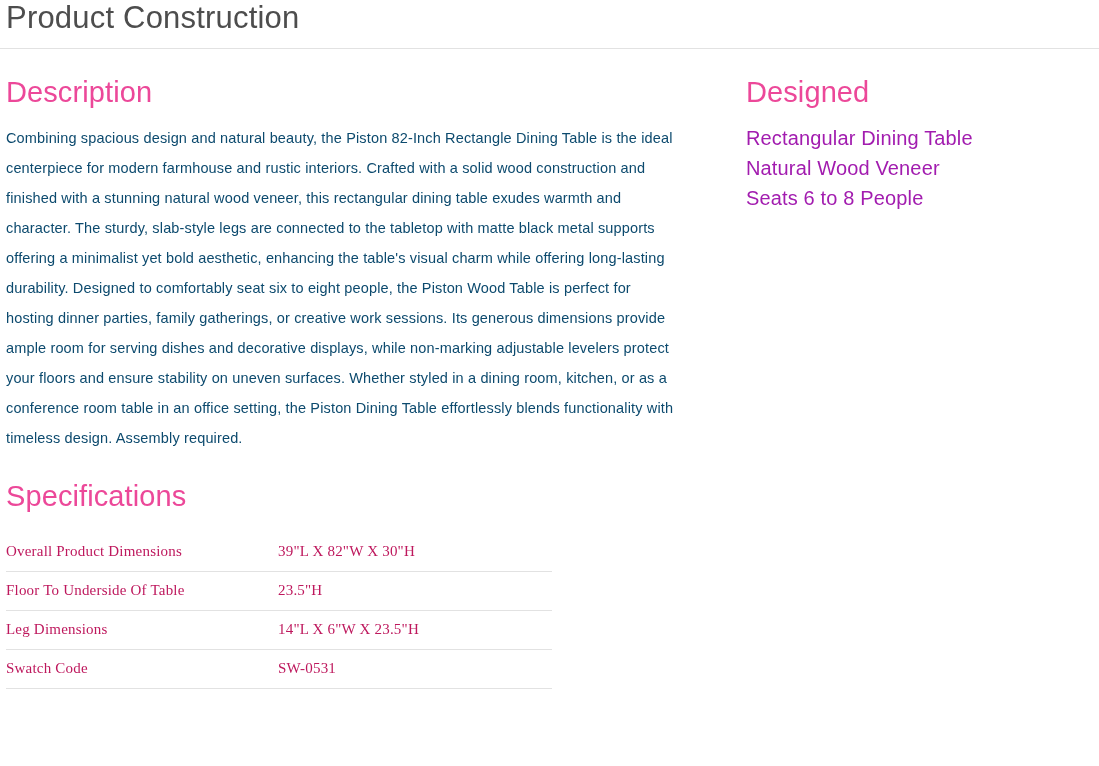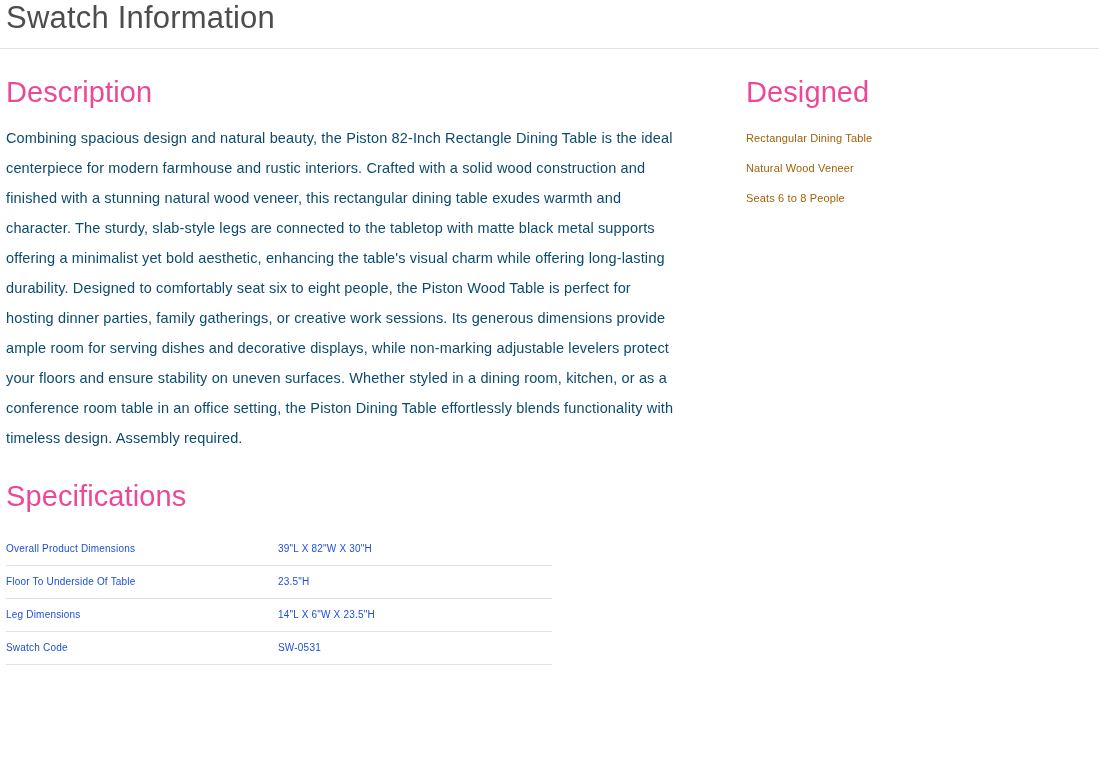--- a/index.html
+++ b/index.html
@@ -64,56 +64,57 @@
     margin: 0;
     max-width: 675px;
     letter-spacing: 0.15px;
   }
   .features-list {
     list-style: none;
     margin: 0;
     padding: 0;
   }
   .features-list li {
-    font-size: 11px;
+    font-size: 20px;
     line-height: 30px;
-    color: #a16207;
+    color: #a21caf;
     letter-spacing: 0.15px;
   }
   .spec-heading {
     padding-top: 36px;
   }
   .spec-table {
     border-collapse: collapse;
     width: 546px;
     margin-top: 6px;
   }
   .spec-table tr {
     border-bottom: 1px solid #e2e2e2;
   }
   .spec-table td {
-    font-size: 10px;
-    color: #1d4ed8;
+    font-size: 15px;
+    color: #be185d;
     padding: 10px 0 11px 0;
     vertical-align: top;
     letter-spacing: 0.2px;
+    font-family: Liberation Serif, serif;
   }
   .spec-table td.spec-label {
     width: 272px;
   }
   .spec-table td.spec-value {
     width: 274px;
   }
 </style>
 </head>
 <body>
 
 <div class="page">
 
-  <h1 class="page-title">Swatch Information</h1>
+  <h1 class="page-title">Product Construction</h1>
   <div class="title-rule"></div>
 
   <div class="columns">
 
     <div class="col-left">
       <h2 class="section-heading">Description</h2>
       <p class="description-text">Combining spacious design and natural beauty, the Piston 82-Inch Rectangle Dining Table is the ideal centerpiece for modern farmhouse and rustic interiors. Crafted with a solid wood construction and finished with a stunning natural wood veneer, this rectangular dining table exudes warmth and character. The sturdy, slab-style legs are connected to the tabletop with matte black metal supports offering a minimalist yet bold aesthetic, enhancing the table's visual charm while offering long-lasting durability. Designed to comfortably seat six to eight people, the Piston Wood Table is perfect for hosting dinner parties, family gatherings, or creative work sessions. Its generous dimensions provide ample room for serving dishes and decorative displays, while non-marking adjustable levelers protect your floors and ensure stability on uneven surfaces. Whether styled in a dining room, kitchen, or as a conference room table in an office setting, the Piston Dining Table effortlessly blends functionality with timeless design. Assembly required.</p>
 
       <h2 class="section-heading spec-heading">Specifications</h2>
       <table class="spec-table">

